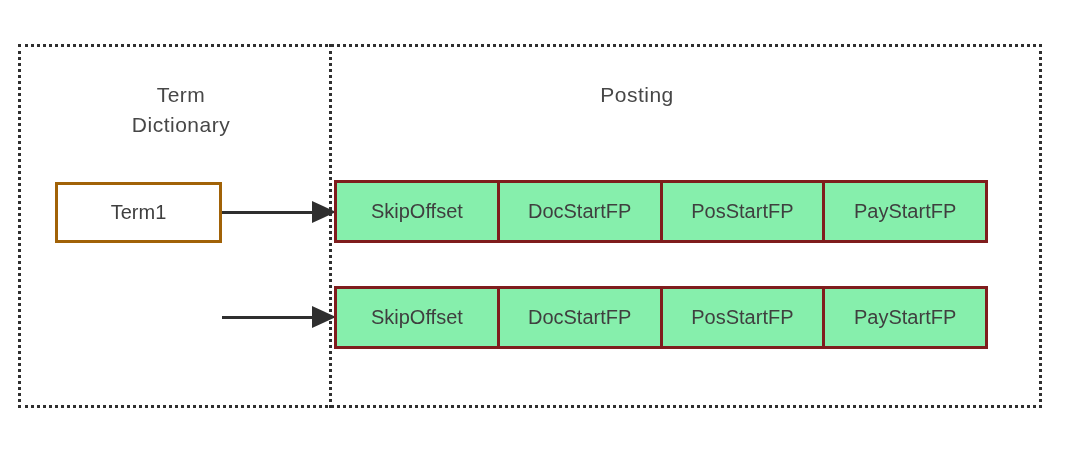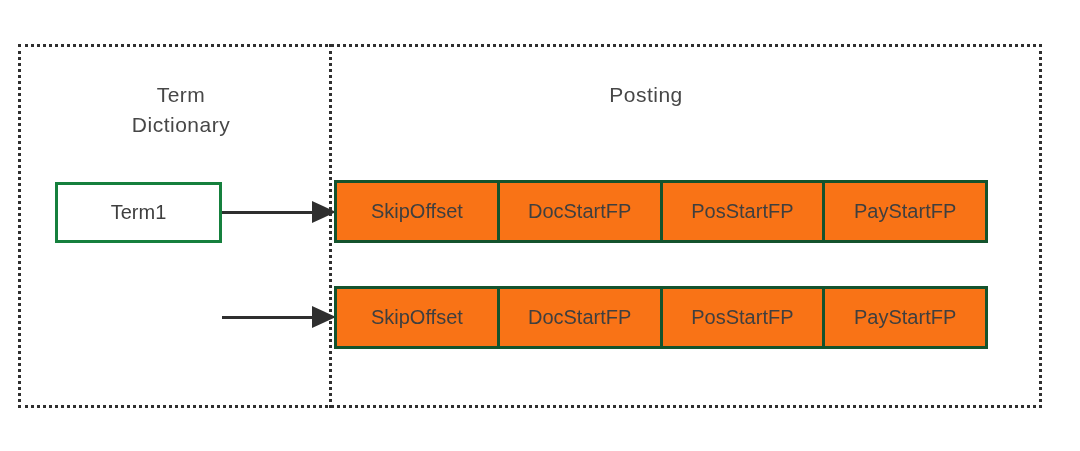--- a/index.html
+++ b/index.html
@@ -35,28 +35,28 @@
   .panel-title {
     position: absolute;
     top: 80px;
     text-align: center;
     font-size: 21px;
     line-height: 30px;
     color: #474747;
     letter-spacing: 0.5px;
   }
   .title-left  { left: 31px;  width: 300px; }
-  .title-right { left: 336px; width: 620px; }
+  .title-right { left: 327px; width: 620px; }
 
   .term-box {
     position: absolute;
     left: 55px;
     width: 161px;
     height: 55px;
-    border: 3px solid #15803d;
+    border: 3px solid #a16207;
     display: flex;
     align-items: center;
     justify-content: center;
     font-size: 20px;
     color: #3f3f3f;
     background: #ffffff;
   }
   .term-box.row1 { top: 182px; }
   .term-box.row2 { top: 286px; }
 
@@ -85,28 +85,28 @@
     position: absolute;
     left: 334px;
     width: 654px;
     height: 63px;
     display: flex;
   }
   .posting-row.row1 { top: 180px; }
   .posting-row.row2 { top: 286px; }
   .posting-cell {
     flex: 1 1 0;
-    border: 3px solid #14532d;
+    border: 3px solid #7f1d1d;
     margin-left: -3px;
     display: flex;
     align-items: center;
     justify-content: center;
     font-size: 20px;
     color: #3f3f3f;
-    background: #f97316;
+    background: #86efac;
     box-sizing: border-box;
   }
   .posting-cell:first-child { margin-left: 0; }
 
   .watermark {
     position: absolute;
     right: 13px;
     top: 425px;
     font-size: 15px;
     color: #dcdcdc;

